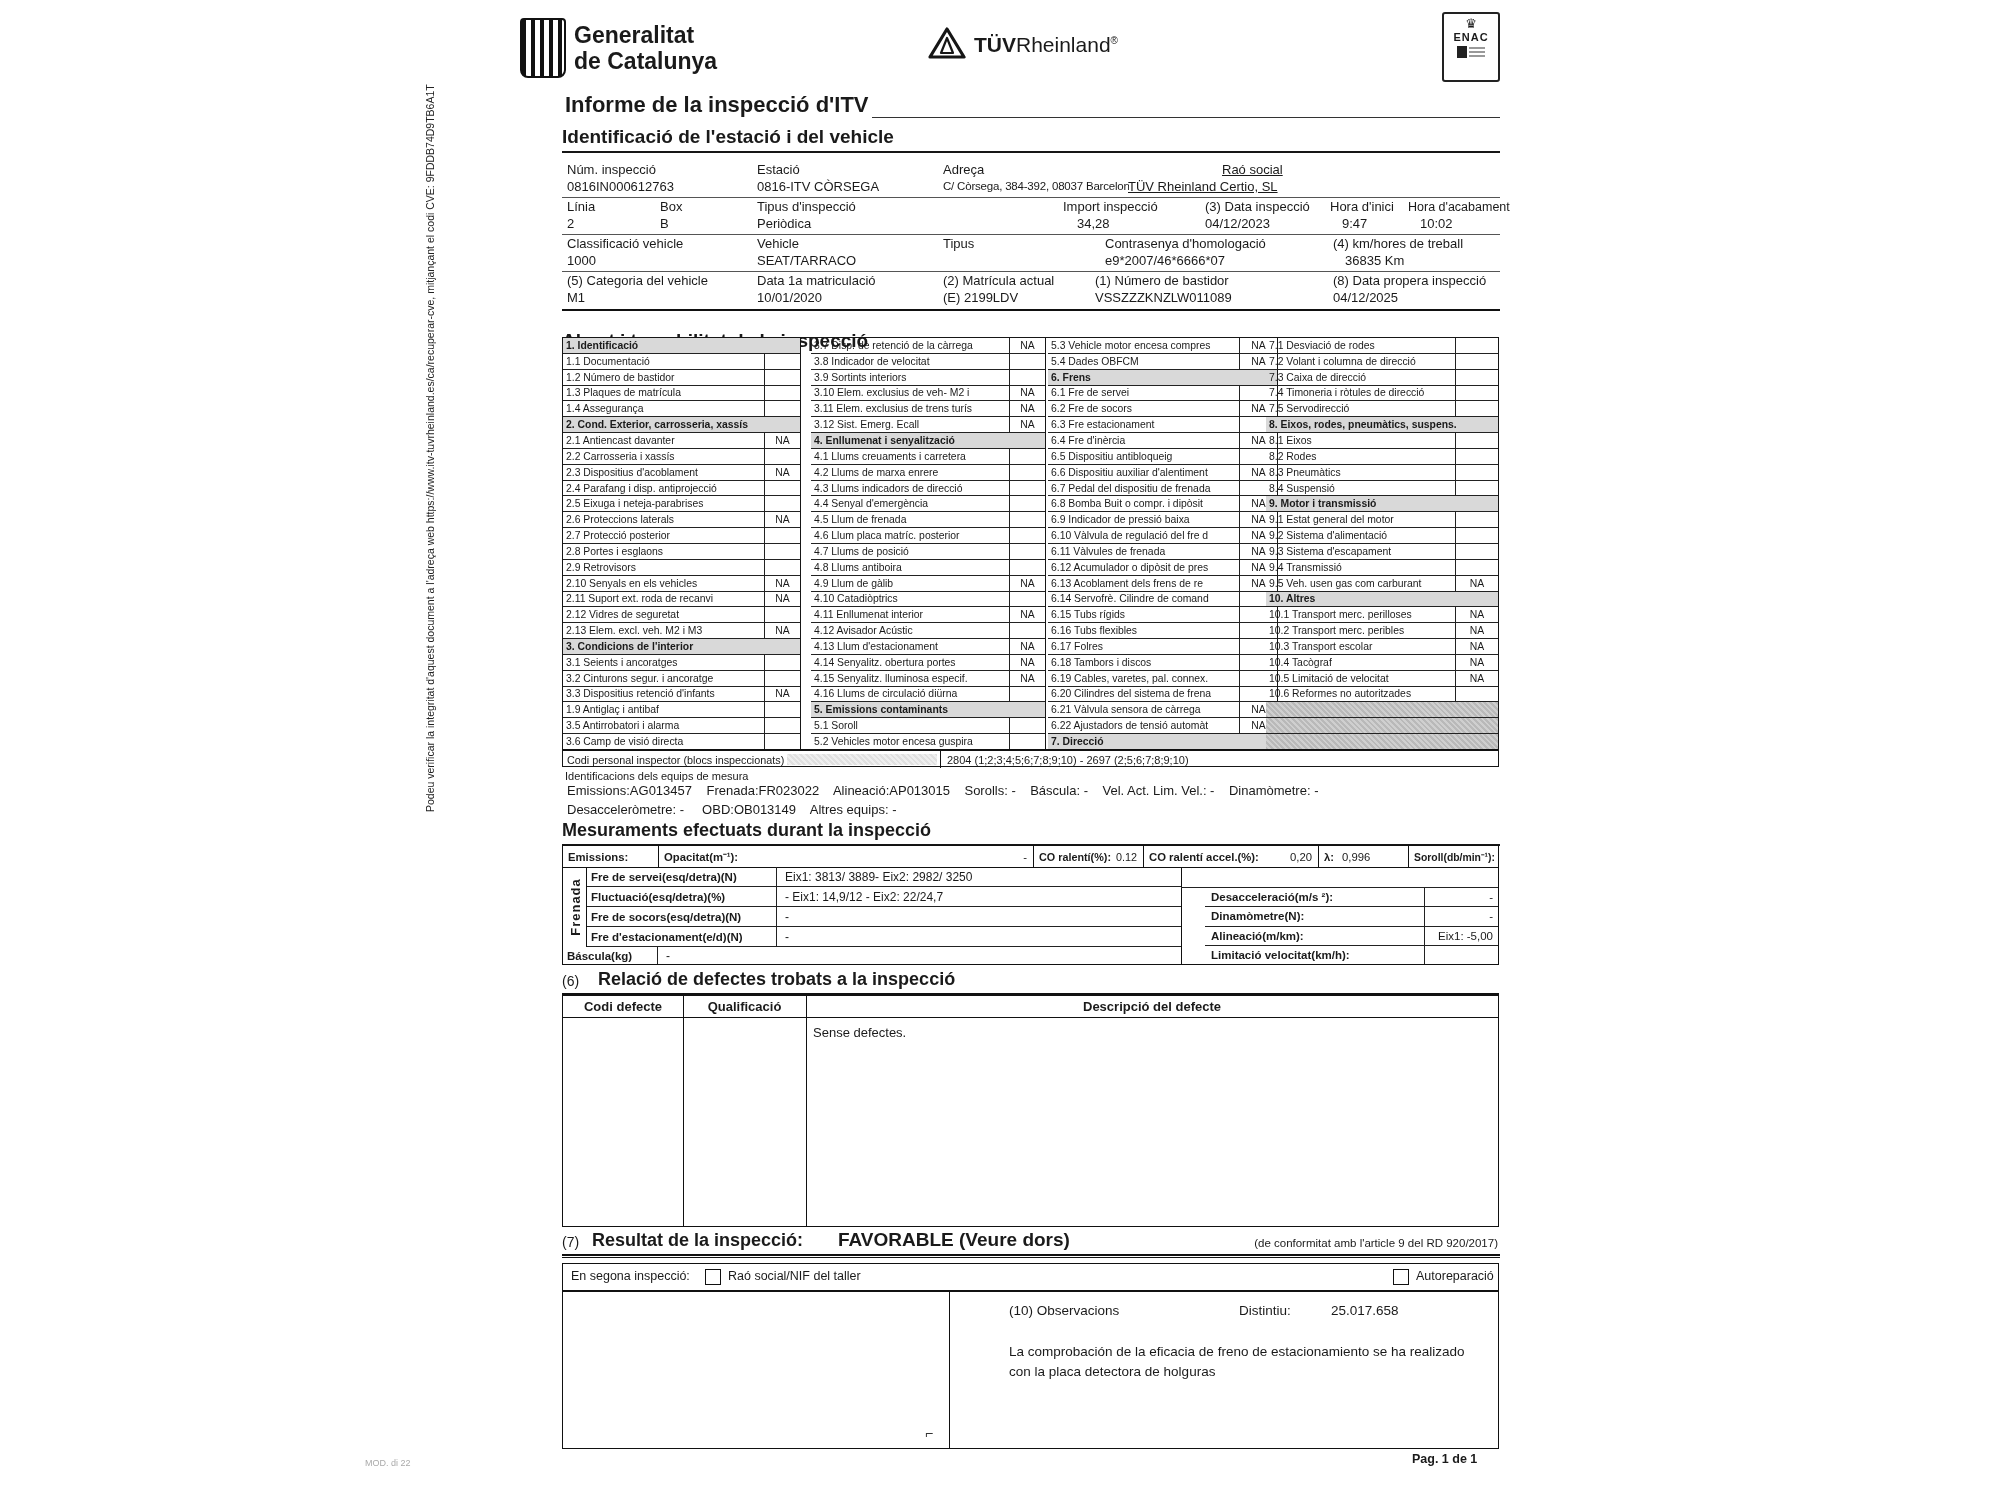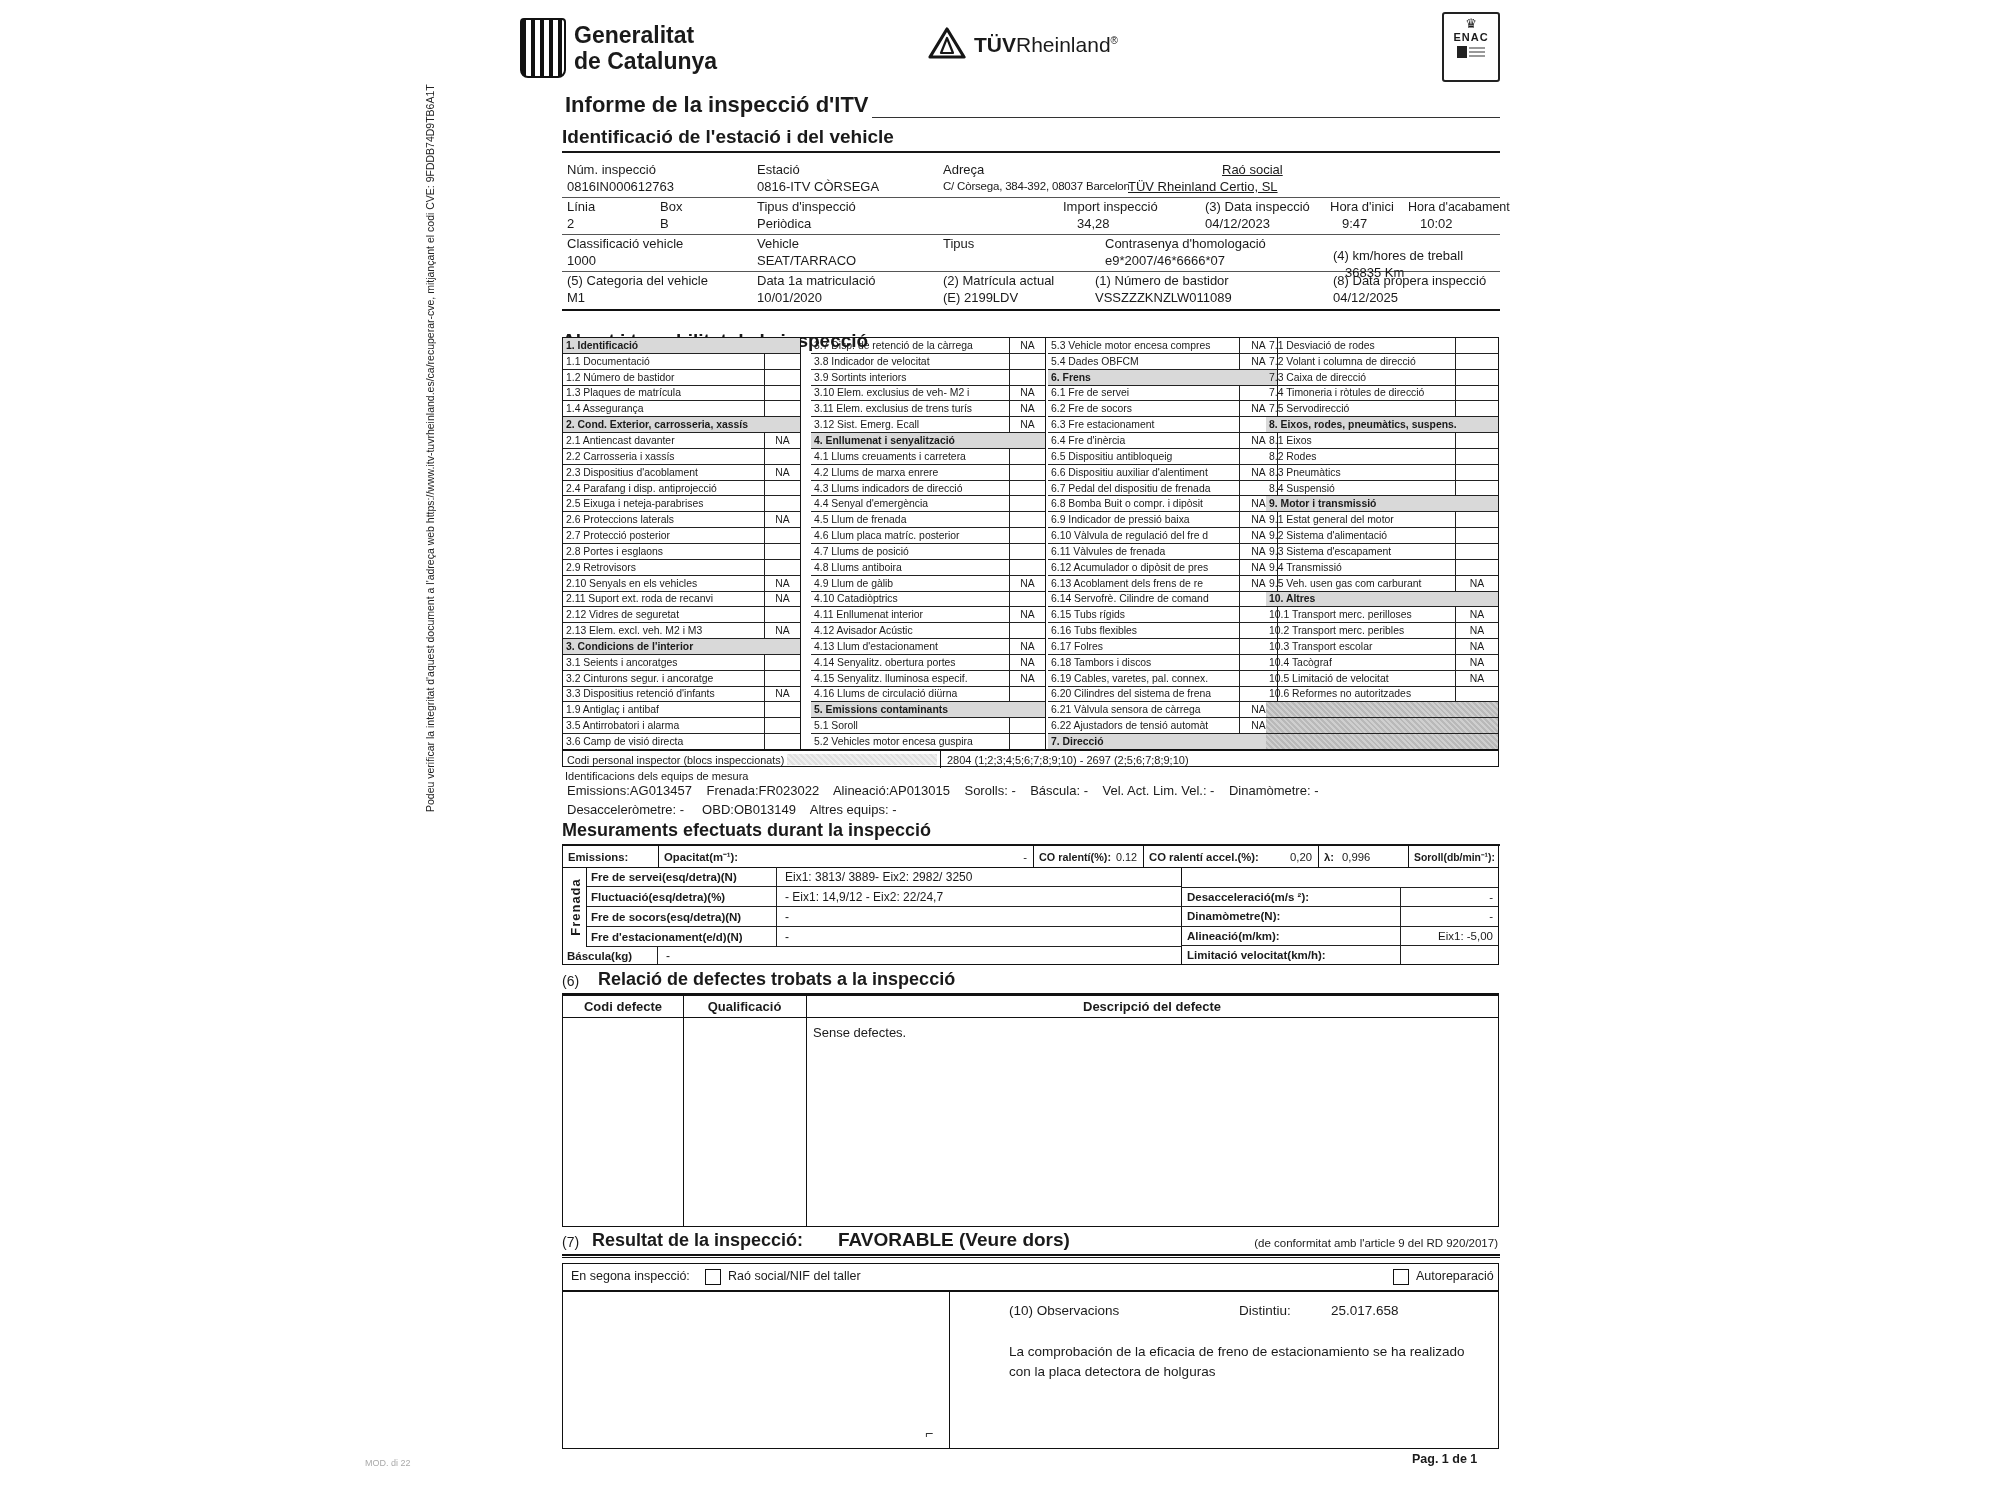--- a/index.html
+++ b/index.html
@@ -226,21 +226,21 @@
       <div class="idv">SEAT/TARRACO</div>
     </div>
     <div class="idc" style="left:381px;width:150px;">
       <div class="idl">Tipus</div>
       <div class="idv"></div>
     </div>
     <div class="idc" style="left:543px;width:220px;">
       <div class="idl">Contrasenya d'homologació</div>
       <div class="idv">e9*2007/46*6666*07</div>
     </div>
-    <div class="idc" style="left:771px;width:165px;margin-top:12px;">
+    <div class="idc" style="left:771px;width:165px;">
       <div class="idl">(4) km/hores de treball</div>
       <div class="idv pl12">36835 Km</div>
     </div>
   </div>
 
   <div class="idrow last" style="top:271px;height:38px;">
     <div class="idc" style="left:5px;width:185px;">
       <div class="idl">(5) Categoria del vehicle</div>
       <div class="idv">M1</div>
     </div>
@@ -761,21 +761,21 @@
 
     <div class="m-basc">
       <div class="blab">Báscula(kg)</div>
       <div class="bval">-</div>
     </div>
 
     <div class="m-vdiv"></div>
 
     <div class="m-right">
       <div class="m-rempty"></div>
-      <div style="flex:1;display:flex;flex-direction:column;">
+      <div style="flex:1;display:flex;flex-direction:column;padding-left:24px;">
 
       <div class="m-rrow">
             <div class="rlab">Desacceleració(m/s ²):</div>
             <div class="rval">-</div>
           </div>
           <div class="m-rrow">
             <div class="rlab">Dinamòmetre(N):</div>
             <div class="rval">-</div>
           </div>
           <div class="m-rrow">

